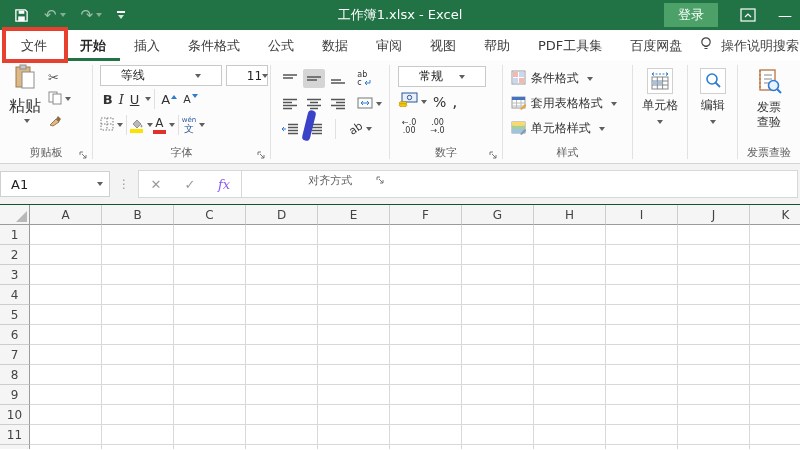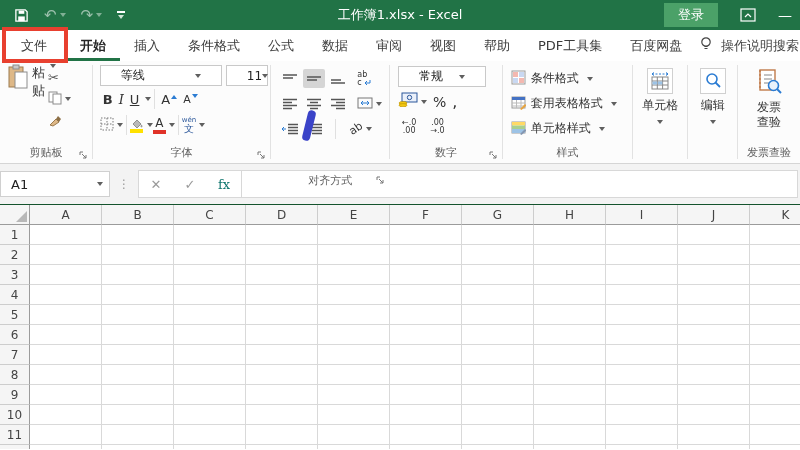--- a/index.html
+++ b/index.html
@@ -40,21 +40,21 @@
   .glabel { height:17px; font-size:11px; color:#5e5e5e; text-align:center; line-height:14px; position:relative; }
   .launcher { position:absolute; right:3px; bottom:2px; width:11px; height:11px; }
   .rbtn { display:inline-flex; align-items:center; justify-content:center; cursor:default; }
   .sel { background:#d5d5d5; }
   .ddt { width:0; height:0; border-left:3px solid transparent; border-right:3px solid transparent; border-top:4px solid #5f5f5f; margin-left:3px; }
   .vline { width:1px; height:20px; background:#e0e0e0; margin:0 3px; align-self:center; }
 
   
   .g-clip { width:92px; }
   .g-clip .gbody { display:flex; padding:3px 0 0 6px; }
-  .paste-btn { width:38px; display:flex; flex-direction:row; align-items:flex-start; gap:2px; font-size:13px; color:#333; }
+  .paste-btn { width:38px; display:flex; flex-direction:column; align-items:center; gap:2px; font-size:16px; color:#333; }
   .clip-col { display:flex; flex-direction:column; gap:4px; margin-left:4px; padding-top:4px; }
   .clip-col .rbtn { height:18px; justify-content:flex-start; }
 
   
   .g-font { width:178px; }
   .g-font .gbody { padding:4px 0 0 7px; }
   .selbox { height:21px; background:#fff; border:1px solid #c9c9c9; display:inline-flex; align-items:center; font-size:12px; color:#222; padding:0 20px; }
   .selbox .ddt { margin-left:auto; }
   .frow { display:flex; align-items:center; height:26px; }
   .fbtn { font-size:13px; color:#333; display:inline-flex; align-items:flex-end; padding:1px 3px; }
@@ -99,21 +99,21 @@
   .chev { width:0;height:0;border-left:3px solid transparent;border-right:3px solid transparent;border-top:4px solid #5f5f5f; margin-top:3px; }
   .twoline { text-align:center; line-height:1.25; }
 
   
   .fbar { height:41px; background:#f3f3f3; border-bottom:1px solid #14532d; display:flex; align-items:center; }
   .namebox { width:110px; height:26px; background:#fff; border:1px solid #d0d0d0; display:flex; align-items:center; font-size:13px; color:#222; padding:0 6px 0 10px; }
   .namebox .ddt { margin-left:auto; }
   .fdots { color:#9a9a9a; font-size:12px; margin:0 8px; }
   .fcluster { height:28px; background:#fff; border:1px solid #d8d8d8; display:flex; align-items:center; }
   .fbtn2 { width:34px; height:26px; display:flex; align-items:center; justify-content:center; font-size:13px; color:#9a9a9a; }
-  .fx { font-family:"DejaVu Serif","Liberation Serif",serif; color:#0f766e; }
+  .fx { font-family:"DejaVu Serif","Liberation Serif",serif; font-style:italic; color:#8b5cf6; }
   .finput { flex:1; height:28px; background:#fff; border:1px solid #d8d8d8; border-left:none; }
 
   
   .sheet { height:244px; background:#fff; overflow:hidden; }
   .headrow { display:flex; height:20px; }
   .corner { flex:0 0 30px; background:#f5f5f5; border-right:1px solid #9b9b9b; border-bottom:1px solid #9b9b9b; position:relative; }
   .corner-tri { position:absolute; right:2px; bottom:2px; width:0; height:0; border-left:11px solid transparent; border-bottom:11px solid #b8b8b8; }
   .colhead { flex:0 0 72px; background:#f5f5f5; border-right:1px solid #cdcdcd; border-bottom:1px solid #9b9b9b; display:flex; align-items:center; justify-content:center; font-size:12px; color:#444; }
   .grow { display:flex; height:20px; }
   .rowhead { flex:0 0 30px; background:#f5f5f5; border-right:1px solid #9b9b9b; border-bottom:1px solid #cdcdcd; display:flex; align-items:center; justify-content:center; font-size:12px; color:#444; }

